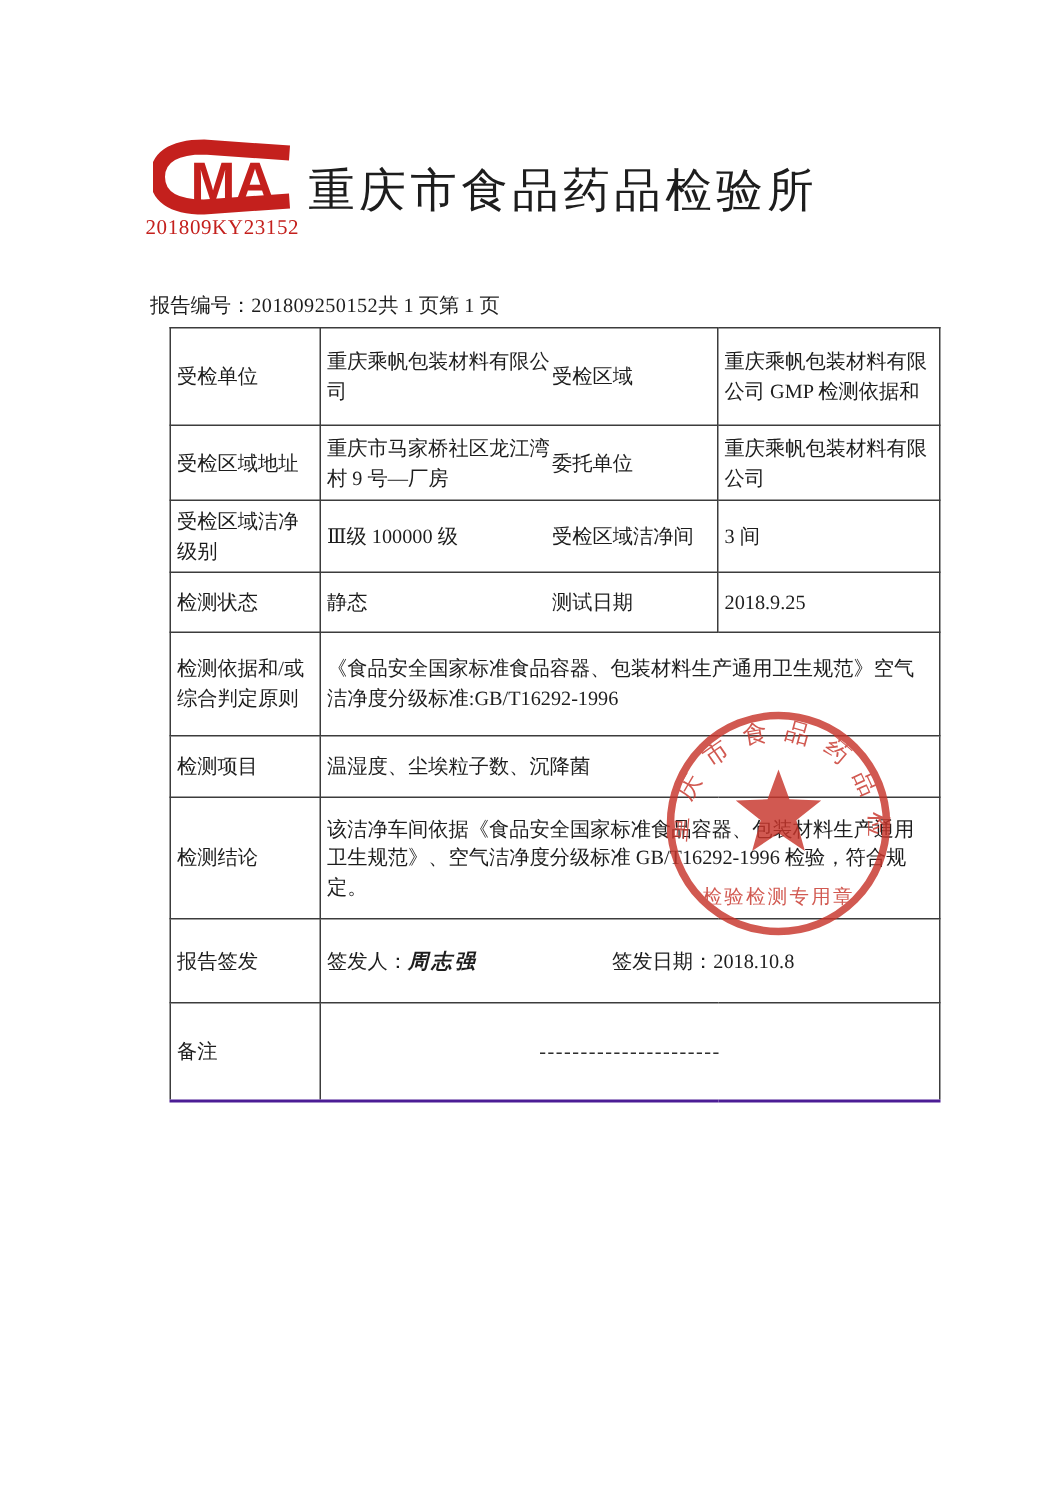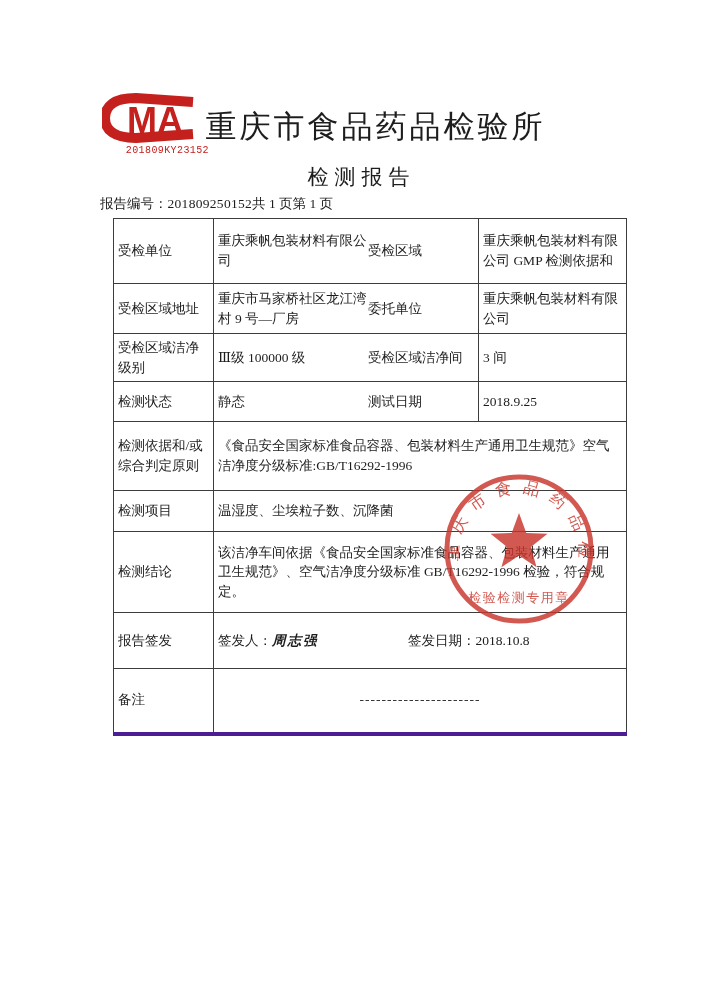--- a/index.html
+++ b/index.html
@@ -5,23 +5,23 @@
   html,body{margin:0;padding:0;background:#fff;}
   .page{
     position:relative;width:707px;height:922px;background:#ffffff;
     font-family:"Liberation Serif","DejaVu Serif",serif;color:#1d1d1d;
     overflow:hidden;
   }
 
   
   .logo-box{position:absolute;left:102px;top:90px;width:100px;height:58px;}
   .logo-num{
-    position:absolute;left:97px;top:145px;width:112px;text-align:right;
-    color:#c4201d;font-size:10px;letter-spacing:.4px;
-    font-family:Liberation Mono, monospace;
+    position:absolute;left:97px;top:145px;width:112px;text-align:left;
+    color:#c4201d;font-size:14px;letter-spacing:.4px;
+    font-family:Liberation Serif, serif;
   }
   .org-title{
     position:absolute;top:106px;left:44px;right:0;text-align:center;
     font-size:31px;letter-spacing:3px;white-space:nowrap;
   }
   .doc-title{
     position:absolute;top:163px;left:16px;right:0;text-align:center;
     font-size:21px;letter-spacing:6px;white-space:nowrap;
   }
   .meta{
@@ -32,21 +32,21 @@
 
   
   table.report{
     position:absolute;top:218px;left:113px;width:513px;
     border-collapse:collapse;table-layout:fixed;font-size:13.5px;
   }
   table.report td{
     border:1px solid #3c3c3c;vertical-align:middle;
     padding:2px 4px;line-height:1.45;word-break:break-all;
   }
-  table.report tr.last td{border-bottom:4px solid #4c1d95;}
+  table.report tr.last td{border-bottom:2px solid #4c1d95;}
   td.lbl{padding-left:5px;padding-right:9px;}
   td.mid{padding-left:7px;padding-right:2px;}
   td.rt{padding-left:6px;padding-right:12px;vertical-align:middle;}
   .cellflex{display:flex;align-items:center;}
   .cellflex .val{flex:0 0 150px;}
   .cellflex .lbl2{margin-left:0;width:98px;}
   tr.r1{height:65px;} tr.r2{height:50px;} tr.r3{height:48px;}
   tr.r4{height:40px;} tr.r5{height:69px;} tr.r6{height:41px;}
   tr.r7{height:81px;} tr.r8{height:56px;} tr.r9{height:65px;}
   td.vtop{vertical-align:top;padding-top:5px;}
@@ -69,21 +69,20 @@
 
   <div class="logo-box">
     <svg viewBox="0 0 100 58" width="100" height="58">
       <path d="M 91,12 L 34,8 C 12,8 3,16 3,28 C 3,40 12,48 34,48 L 91,44" fill="none" stroke="#c4201d" stroke-width="10"></path>
       <text x="53" y="43" text-anchor="middle" font-size="36" font-weight="bold" fill="#c4201d" font-family="Liberation Sans, DejaVu Sans, sans-serif">MA</text>
     </svg>
   </div>
   <div class="logo-num">201809KY23152</div>
 
   <div class="org-title">重庆市食品药品检验所</div>
-  <div class="doc-title">检测报告</div>
 
   <div class="meta">
     <span><span>报告编号：</span><span class="num">201809250152</span></span>
     <span>共 1 页第 1 页</span>
   </div>
 
   <table class="report">
     <colgroup>
         <col style="width:100px">
         <col style="width:265px">

